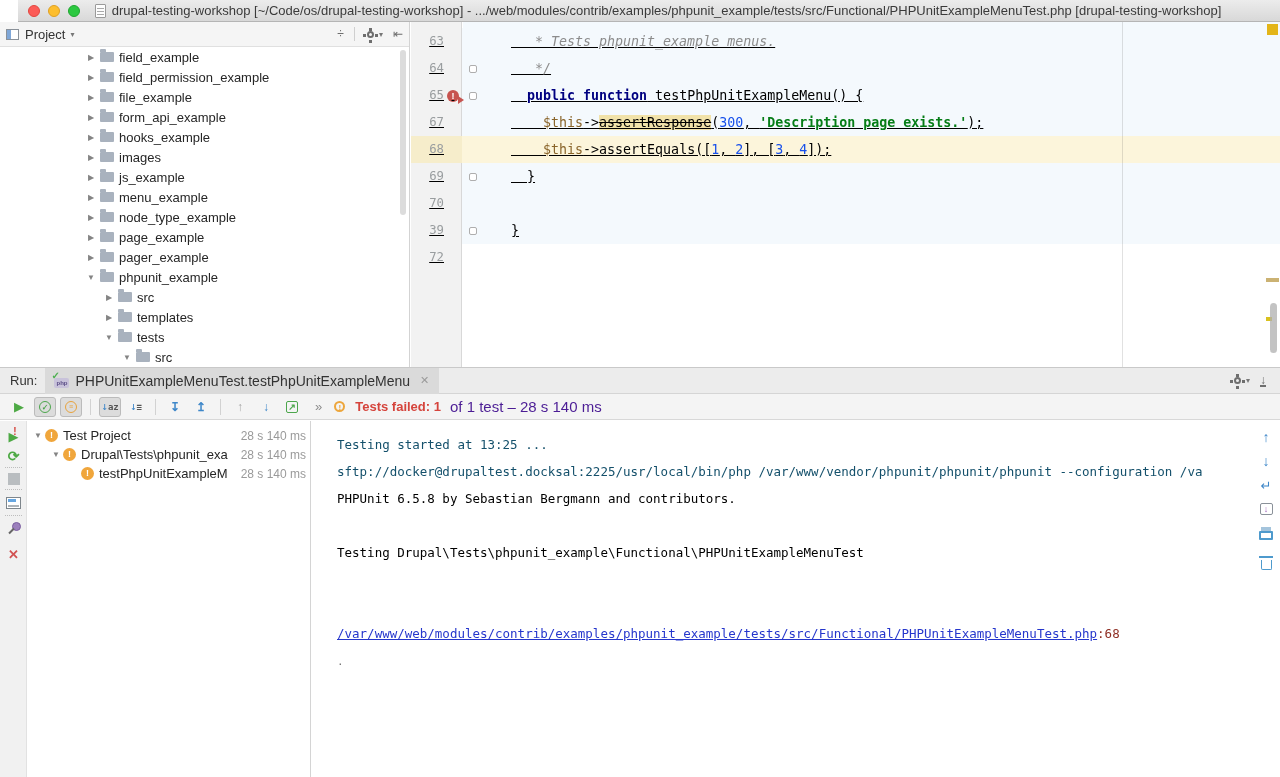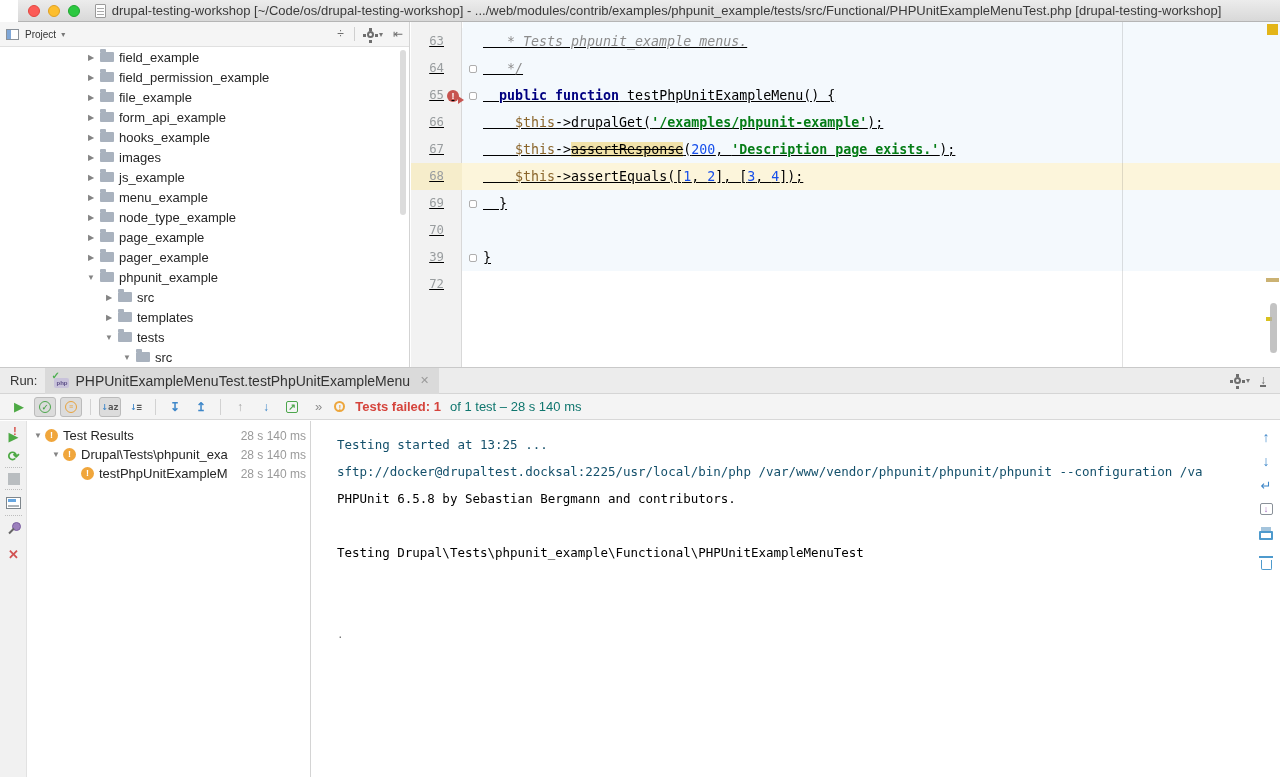--- a/index.html
+++ b/index.html
@@ -16,21 +16,21 @@
   .tl.grn { background:#2BC840; border:1px solid #1FA62F; }
   .docicon { width:11px; height:14px; background:#FDFDFD; border:1px solid #9A9A9A; border-radius:1px; margin-right:6px; position:relative; }
   .docicon::before { content:""; position:absolute; left:1px; top:3px; width:7px; height:1px; background:#AAA; box-shadow:0 3px 0 #AAA, 0 6px 0 #AAA; }
   #titlebar .ttl { font-size:13px; color:#3A3A3A; white-space:nowrap; }
 
   
   #project { position:absolute; left:0; top:22px; width:410px; height:345px; background:#fff; border-right:1px solid #D3D3D3; overflow:hidden; }
   #project-header { height:25px; background:#F5F5F5; border-bottom:1px solid #E0E0E0; display:flex; align-items:center; padding:0 6px; }
   .projicon { width:13px; height:11px; border:1px solid #8A9199; background:#fff; position:relative; margin-right:6px; }
   .projicon::before { content:""; position:absolute; left:0; top:0; bottom:0; width:4px; background:#7FA7D8; }
-  #project-header .hlabel { font-size:10px; color:#333; }
+  #project-header .hlabel { font-size:13px; color:#333; }
   .dd-arrow { font-size:8px; color:#777; margin-left:5px; }
   #project-header .spacer { flex:1; }
   .hbtn { color:#6E6E6E; font-size:12px; margin-left:10px; line-height:1; }
   .vsep { width:1px; height:14px; background:#CFCFCF; margin-left:10px; }
   .gear { width:7px; height:7px; border:2px solid #6E6E6E; border-radius:50%; position:relative; display:inline-block; margin-left:12px; }
   .gear::before { content:""; position:absolute; left:0px; top:-5px; width:3px; height:3px; background:#6E6E6E;
      box-shadow:0 12px 0 #6E6E6E, -6px 6px 0 #6E6E6E, 6px 6px 0 #6E6E6E; }
   .ptrow { height:20px; display:flex; align-items:center; font-size:13px; color:#262626; white-space:nowrap; }
   .tarrow { width:14px; font-size:8px; color:#848484; text-align:center; flex:0 0 14px; }
   .tarrow.hidden { visibility:hidden; }
@@ -46,21 +46,21 @@
   .eline { display:flex; height:27px; position:relative;text-decoration:underline; }
   .gut { width:33px; flex:0 0 33px; text-align:right; font:12.3px/27px "DejaVu Sans Mono", monospace; color:#999D9F; }
   .icell { width:18px; flex:0 0 18px; display:flex; align-items:center; justify-content:center; }
   .rowbody { flex:1; display:flex; }
   .eline.tint .rowbody { background:#F4F9FD; }
   .eline.hl .rowbody { background:#FCF5DB; }
   .eline.hl .gutpart { position:absolute; left:0; top:0; bottom:0; width:51px; background:#F6EDCB; }
   .gut,.icell { position:relative; z-index:2; }
   .fcell { width:21px; flex:0 0 21px; display:flex; align-items:center; justify-content:center; }
   .foldbox { width:8px; height:8px; border:1px solid #AEAEAE; background:#fff; border-radius:2px; }
-  .codecell { flex:1; font:13.3px/27px "DejaVu Sans Mono", monospace; color:#000; white-space:pre; }
+  .codecell { flex:1; font:13.3px/27px "DejaVu Sans Mono", monospace; color:#000; white-space:pre;margin-left:28px; }
   .t-cm { color:#8C8C8C; font-style:italic; }
   .t-kw { color:#000080; font-weight:bold; }
   .t-str { color:#067D17; font-weight:bold; }
   .t-num { color:#1750EB; }
   .t-var { color:#8A652B; }
   .t-dep { color:#000; text-decoration:line-through; background:#F1E2A9; }
   .gicon-fail { position:relative; width:12px; height:12px; background:#C75450; border-radius:50%;
     color:#fff; font:700 9px/12px "Liberation Sans", sans-serif; text-align:center; }
   .gicon-fail::before { content:"!"; }
   .gicon-fail::after { content:""; position:absolute; right:-5px; bottom:-2px;
@@ -94,21 +94,21 @@
   .tbsep { width:1px; height:16px; background:#D2D2D2; margin:0 4px; }
   .bluearr { color:#3E87C9; font-weight:bold; }
   .grayarr { color:#A6A6A6; font-weight:bold; }
   .sortico { font:11px "DejaVu Sans Mono",monospace; color:#3E87C9; }
   .sortico b { color:#555; font-size:9px; }
   .exportbox { width:12px; height:12px; border:1.5px solid #4CA64C; border-radius:2px; color:#4CA64C; font:700 9px/10px "Liberation Sans",sans-serif; text-align:center; }
   .chev { color:#8C8C8C; font-size:13px; margin:0 8px; }
   .warnring { width:11px; height:11px; border:2px solid #EDA63C; border-radius:50%; color:#EDA63C;
     font:700 8px/10px "Liberation Sans",sans-serif; text-align:center; margin-right:6px; }
   .failred { color:#D5443C; font-size:13px; font-weight:600; }
-  .graytxt { color:#0f766e; font-size:13px; }
+  .graytxt { color:#4c1d95; font-size:15px; }
 
   #runbody { position:absolute; left:0; top:53px; bottom:0; width:1280px; }
   #leftstrip { position:absolute; left:0; top:0; bottom:0; width:27px; background:#F1F1F1; border-right:1px solid #E2E2E2; }
   .ls { position:absolute; left:0; width:27px; text-align:center; }
   .ls-dots { position:absolute; left:5px; width:17px; border-top:1px dotted #BDBDBD; }
   .rerun { position:relative; color:#4DA944; font-size:13px; }
   .rerun::after { content:"!"; position:absolute; right:2px; top:-3px; color:#D5443C; font:700 10px "Liberation Sans",sans-serif; }
   .autotest { color:#4DA944; font-size:14px; font-weight:bold; }
   .stopsq { width:12px; height:12px; background:#B9BDC0; display:inline-block; }
   .layoutico { width:15px; height:12px; border:1px solid #7E868C; background:#fff; position:relative; display:inline-block; }
@@ -285,33 +285,25 @@
           <span class="gicon-fail"></span>
         </div>
         <div class="rowbody">
           <div class="fcell">
             <span class="foldbox"></span>
           </div>
           <div class="codecell"><span class="t-pl">  </span><span class="t-kw">public function</span><span class="t-pl"> testPhpUnitExampleMenu() {</span></div>
         </div>
       </div>
       <div class="eline tint">
-        <div class="gut">66</div>
+        <div class="gut">67</div>
         <div class="icell"></div>
         <div class="rowbody">
           <div class="fcell"></div>
-          <div class="codecell"><span class="t-pl">    </span><span class="t-var">$this</span><span class="t-pl">-&gt;drupalGet(</span><span class="t-str">'/examples/phpunit-example'</span><span class="t-pl">);</span></div>
-        </div>
-      </div>
-      <div class="eline tint">
-        <div class="gut">67</div>
-        <div class="icell"></div>
-        <div class="rowbody">
-          <div class="fcell"></div>
-          <div class="codecell"><span class="t-pl">    </span><span class="t-var">$this</span><span class="t-pl">-&gt;</span><span class="t-dep">assertResponse</span><span class="t-pl">(</span><span class="t-num">200</span><span class="t-pl">, </span><span class="t-str">'Description page exists.'</span><span class="t-pl">);</span></div>
+          <div class="codecell"><span class="t-pl">    </span><span class="t-var">$this</span><span class="t-pl">-&gt;</span><span class="t-dep">assertResponse</span><span class="t-pl">(</span><span class="t-num">300</span><span class="t-pl">, </span><span class="t-str">'Description page exists.'</span><span class="t-pl">);</span></div>
         </div>
       </div>
       <div class="eline hl">
         <div class="gutpart"></div>
         <div class="gut">68</div>
         <div class="icell"></div>
         <div class="rowbody">
           <div class="fcell"></div>
           <div class="codecell"><span class="t-pl">    </span><span class="t-var">$this</span><span class="t-pl">-&gt;assertEquals([</span><span class="t-num">1</span><span class="t-pl">, </span><span class="t-num">2</span><span class="t-pl">], [</span><span class="t-num">3</span><span class="t-pl">, </span><span class="t-num">4</span><span class="t-pl">]);</span></div>
         </div>
@@ -427,21 +419,21 @@
       <span class="ls" style="top:74px"><span class="layoutico"></span></span>
       <span class="ls-dots" style="top:94px"></span>
       <span class="ls" style="top:100px"><span class="pinico"></span></span>
       <span class="ls" style="top:124px"><span class="closex">✕</span></span>
     </div>
 
     <div id="testtree">
         <div class="ttrow" style="padding-left: 4px;">
           <span class="tarrow">▼</span>
           <span class="warn">!</span>
-          <span class="tlabel">Test Results</span>
+          <span class="tlabel">Test Project</span>
           <span class="ttime">28 s 140 ms</span>
         </div>
         <div class="ttrow" style="padding-left: 22px;">
           <span class="tarrow">▼</span>
           <span class="warn">!</span>
           <span class="tlabel">Drupal\Tests\phpunit_exa</span>
           <span class="ttime">28 s 140 ms</span>
         </div>
         <div class="ttrow" style="padding-left: 40px;">
           <span class="tarrow hidden">▶</span>
@@ -452,20 +444,21 @@
       </div>
 
     <div id="console">
         <div class="cline"><span class="c-sys">Testing started at 13:25 ...</span></div>
         <div class="cline"><span class="c-sys">sftp://docker@drupaltest.docksal:2225/usr/local/bin/php /var/www/vendor/phpunit/phpunit/phpunit --configuration /va</span></div>
         <div class="cline"><span class="c-pl">PHPUnit 6.5.8 by Sebastian Bergmann and contributors.</span></div>
         <div class="cline"></div>
         <div class="cline"><span class="c-pl">Testing Drupal\Tests\phpunit_example\Functional\PHPUnitExampleMenuTest</span></div>
         <div class="cline"></div>
         <div class="cline"></div>
+        <div class="cline"><span class="c-link">/var/www/web/modules/contrib/examples/phpunit_example/tests/src/Functional/PHPUnitExampleMenuTest.php</span><span class="c-loc">:68</span></div>
         <div class="cline"><span class="c-dim">.</span></div>
       </div>
 
     <div id="rightstrip">
       <span class="rs" style="top:8px">
           <span class="arrow">↑</span>
         </span>
       <span class="rs" style="top:32px">
           <span class="arrow">↓</span>
         </span>

